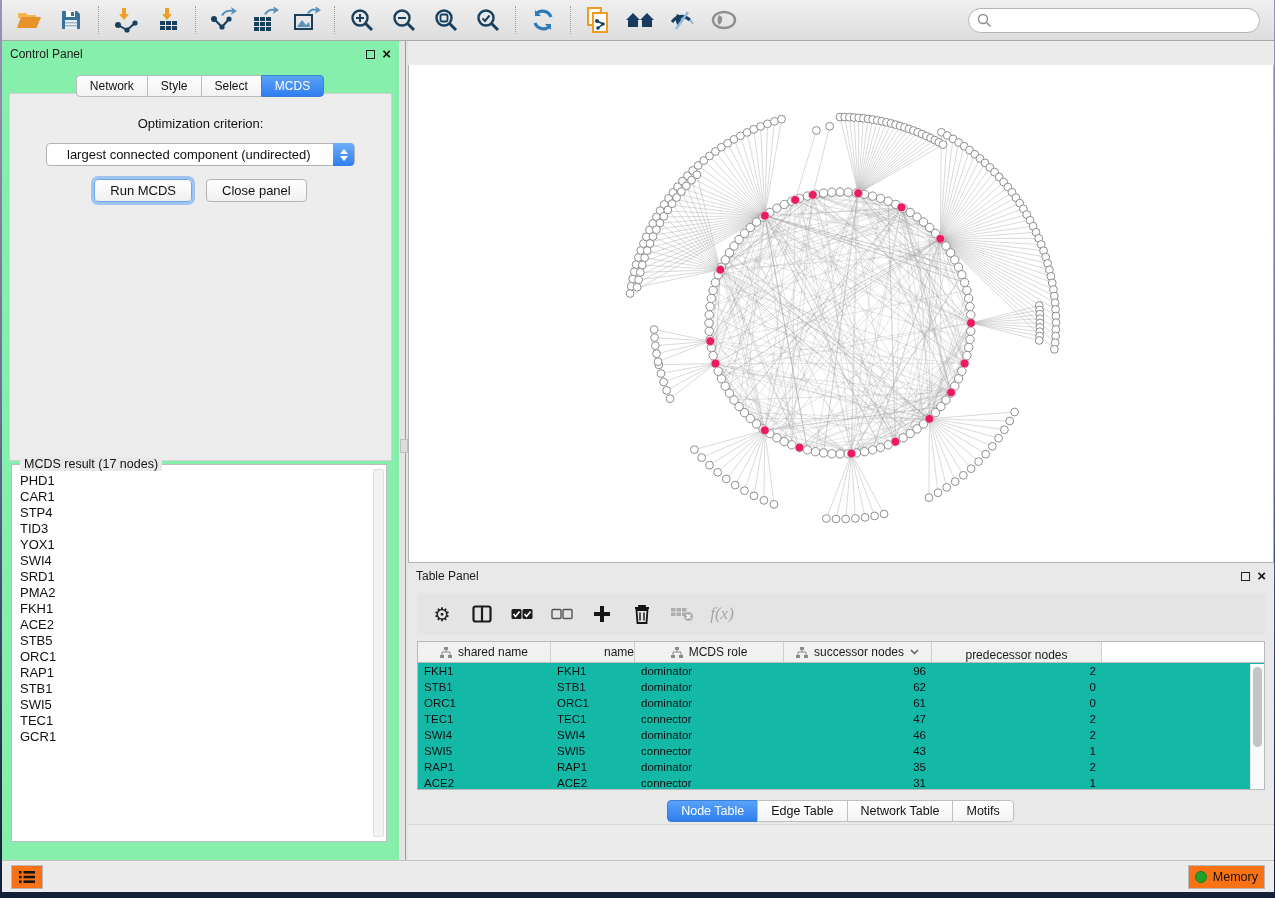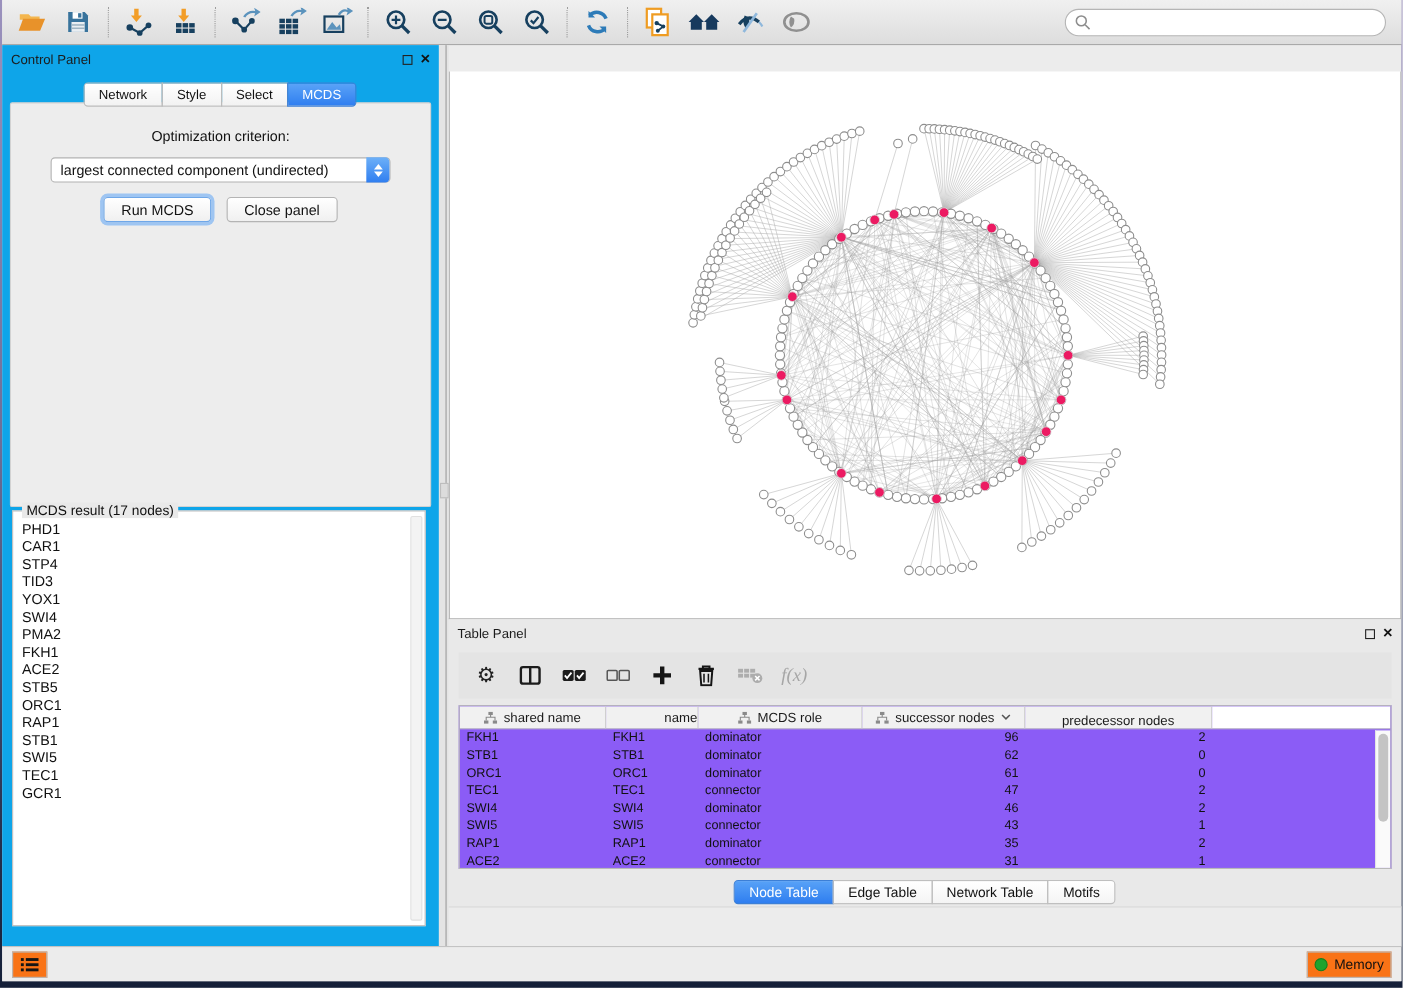--- a/index.html
+++ b/index.html
@@ -13,38 +13,38 @@
     background:linear-gradient(#f0f0f0,#dddddd); border-bottom:1px solid #a9a9a9;
     display:flex; align-items:center; padding:0 6px; }
   .tbtn { width:42px; height:34px; display:flex; align-items:center; justify-content:center; cursor:default; }
   .tsep { width:1px; height:28px; border-left:1px dotted #9d9d9d; margin:0 6px; }
   .searchwrap { margin-left:auto; margin-right:8px; }
   .search { width:292px; height:25px; border:1px solid #b5b5b5; border-radius:13px; background:#fff;
     display:flex; align-items:center; padding:0 8px; }
   .search input { border:none; outline:none; flex:1; font-size:12px; background:transparent; }
 
   
-  .control-panel { position:absolute; left:0; top:41px; width:397px; bottom:32px; background:#0ea5e9; }
+  .control-panel { position:absolute; left:0; top:41px; width:397px; bottom:32px; background:#86efac; }
   .panel-head { height:26px; display:flex; align-items:center; padding:0 8px; }
   .panel-title { font-size:12px; color:#1c1c1c; }
   .panel-head-icons { margin-left:auto; display:flex; align-items:center; gap:7px; }
   .float-ic { width:9px; height:9px; border:1.5px solid #222; display:inline-block; }
   .close-ic { font-size:15px; font-weight:bold; color:#111; line-height:10px; }
   .ctl-tabs { display:flex; justify-content:center; margin-top:8px; position:relative; z-index:2; }
   .tab { font-size:12px; padding:3px 13px; background:linear-gradient(#ffffff,#f2f2f2);
     border:1px solid #bcbcbc; margin-left:-1px; color:#111; }
   .tab:first-child { border-radius:4px 0 0 4px; }
   .tab:last-child { border-radius:0 4px 4px 0; }
   .tab.selected { background:linear-gradient(#5aa3f7,#2f7ef0); color:#fff; border-color:#3c7fd6; }
   .ctl-content { position:absolute; left:7px; right:7px; top:52px; height:368px;
     background:#ededed; border:1px solid #d2d2d2; border-radius:2px; }
   .opt-label { text-align:center; font-size:13px; color:#111; margin-top:22px; }
   .combo { position:relative; margin:12px 36px 0 36px; height:23px; background:#fff;
     border:1px solid #b2b2b2; border-radius:4px; display:flex; align-items:center;
-    font-size:13px; padding-left:8px; color:#111; }
+    font-size:13px; padding-left:20px; color:#111; }
   .combo-btn { position:absolute; right:0; top:-1px; bottom:-1px; width:21px;
     background:linear-gradient(#6db0f8,#2f7ef0); border-radius:0 4px 4px 0;
     display:flex; flex-direction:column; align-items:center; justify-content:center; gap:2px; }
   .up-tri { width:0; height:0; border-left:4px solid transparent; border-right:4px solid transparent; border-bottom:5px solid #fff; }
   .dn-tri { width:0; height:0; border-left:4px solid transparent; border-right:4px solid transparent; border-top:5px solid #fff; }
   .btn-row { display:flex; justify-content:center; gap:14px; margin-top:13px; }
   .mac-btn { font-size:13px; height:23px; padding:0 15px; color:#111;
     background:linear-gradient(#ffffff,#f0f0f0); border:1px solid #b4b4b4; border-radius:4px; }
   .mac-btn.focused { box-shadow:0 0 0 3px rgba(93,164,246,.55); border-color:#6fa7e8; }
 
@@ -77,21 +77,21 @@
   .net-canvas { position:absolute; left:0; right:0; top:20px; bottom:0; background:#fff;
     border:1px solid #b3b3b3; border-top:none; }
 
   
   .table-panel { position:absolute; left:406px; right:0; top:563px; bottom:32px; background:#e9e9e9; }
   .tp-toolbar { position:absolute; left:9px; right:9px; top:30px; height:42px; background:#e4e4e4;
     display:flex; align-items:center; gap:10px; padding:0 10px; }
   .tp-ic { width:30px; height:30px; display:flex; align-items:center; justify-content:center; }
   .gear-char { font-size:19px; color:#222; }
   .fx { font-family:"Liberation Serif", serif; font-style:italic; font-size:17px; color:#a6a6a6; }
-  .table-wrap { position:absolute; left:9px; right:9px; top:78px; bottom:70px; background:#8b5cf6;
+  .table-wrap { position:absolute; left:9px; right:9px; top:78px; bottom:70px; background:#14b8a6;
     border:1px solid #b9b9b9; overflow:hidden; }
   .thead { display:flex; height:21px; border-bottom:1px solid #bdbdbd; }
   .th { background:#f1f1f1; border-right:1px solid #cfcfcf; display:flex; align-items:center;
     justify-content:center; gap:6px; font-size:12px; color:#1a1a1a; }
   .th-fill { flex:1; background:#fff; border-right:none; }
   .trow { display:flex; height:16px; align-items:center; }
   .td { font-size:11.5px; color:#111; padding:0 6px; white-space:nowrap; }
   .vscroll { position:absolute; right:0; top:22px; bottom:0; width:14px; background:#fafafa; border-left:1px solid #e3e3e3; }
   .vthumb { position:absolute; left:2px; right:2px; top:3px; height:80px; background:#c4c4c4; border-radius:5px; }
   .tp-tabs { position:absolute; left:0; right:0; bottom:38px; display:flex; justify-content:center; }
@@ -298,20 +298,21 @@
     </div>
     <div class="fieldset">
       <span class="legend">MCDS result (17 nodes)</span>
       <div class="mcds-list" id="mcds-list">
           <div>PHD1</div>
           <div>CAR1</div>
           <div>STP4</div>
           <div>TID3</div>
           <div>YOX1</div>
           <div>SWI4</div>
+          <div>SRD1</div>
           <div>PMA2</div>
           <div>FKH1</div>
           <div>ACE2</div>
           <div>STB5</div>
           <div>ORC1</div>
           <div>RAP1</div>
           <div>STB1</div>
           <div>SWI5</div>
           <div>TEC1</div>
           <div>GCR1</div>

